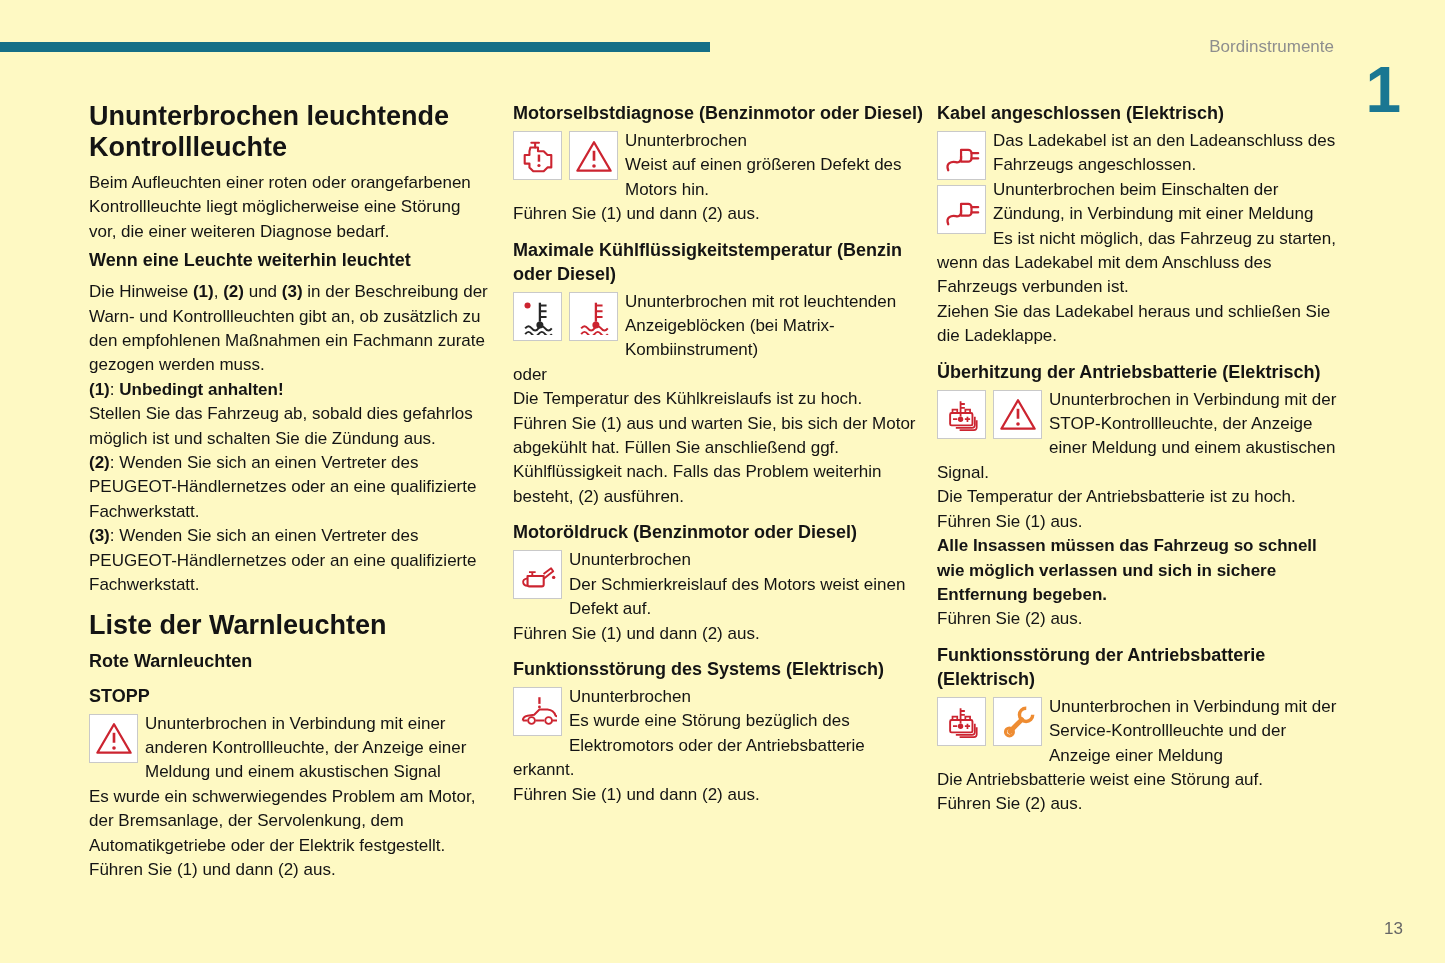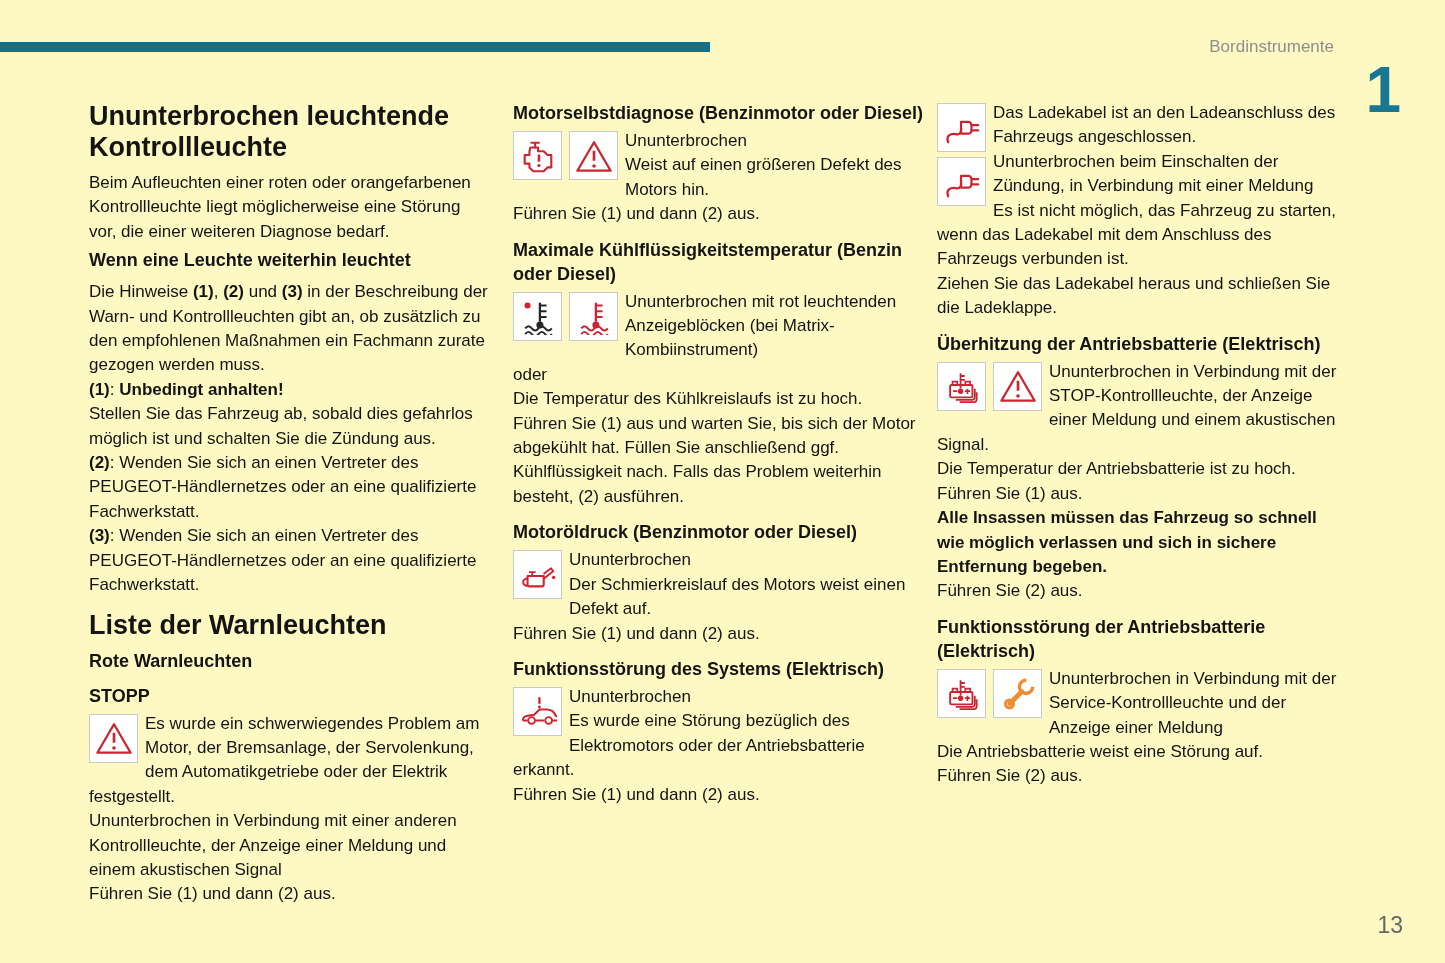--- a/index.html
+++ b/index.html
@@ -2,21 +2,21 @@
 <html style="--accent_bar: #156F87; --accent_number: #1A7792; --icon_red: #CC2430; --icon_orange: #EE8C32;"><head>
 <meta charset="utf-8">
 <style>
   html,body{margin:0;padding:0;background:#e8e8e8;}
   .page{position:relative;width:1445px;height:963px;background:#fef9c3;overflow:hidden;
         font-family:"Liberation Sans","DejaVu Sans",sans-serif;color:#141414;}
   .top-bar{position:absolute;left:0;top:42px;width:710px;height:10px;background:var(--accent_bar,#156F87);}
   .header-label{position:absolute;top:37px;right:111px;font-size:17px;color:#8E8E8E;}
   .chapter-num{position:absolute;top:58px;right:44px;font-size:64px;font-weight:bold;line-height:1;
                color:var(--accent_number,#1A7792);}
-  .page-num{position:absolute;bottom:24px;right:42px;font-size:23px;color:#666;}
+  .page-num{position:absolute;bottom:24px;right:42px;font-size:17px;color:#666;}
   .col{position:absolute;top:85px;}
   .col1{left:89px;width:400px;}
   .col2{left:513px;width:412px;}
   .col3{left:937px;width:400px;}
   h1{font-size:27px;line-height:31px;margin:0 0 8px;font-weight:bold;}
   h1.h1b{margin-top:12px;}
   h2.sub{font-size:18px;line-height:24px;margin:4px 0 8px;font-weight:bold;clear:both;}
   h3.sec{font-size:18px;line-height:24px;margin:11px 0 4px;font-weight:bold;clear:both;}
   .col > :first-child{margin-top:16px;}
   p{font-size:17px;line-height:24.4px;margin:0;}
@@ -106,22 +106,22 @@
     <p><b>(3)</b><span>: Wenden Sie sich an einen Vertreter des PEUGEOT-Händlernetzes oder an eine qualifizierte Fachwerkstatt.</span></p>
     <h1 class="h1b">Liste der Warnleuchten</h1>
     <h2 class="sub">Rote Warnleuchten</h2>
     <section>
       <h3 class="sec">STOPP</h3>
       <span class="iconbox red">
           <svg viewBox="0 0 40 40">
             <use href="#ic-warning"></use>
           </svg>
         </span>
+      <p>Ununterbrochen in Verbindung mit einer anderen Kontrollleuchte, der Anzeige einer Meldung und einem akustischen Signal</p>
       <p>Es wurde ein schwerwiegendes Problem am Motor, der Bremsanlage, der Servolenkung, dem Automatikgetriebe oder der Elektrik festgestellt.</p>
-      <p>Ununterbrochen in Verbindung mit einer anderen Kontrollleuchte, der Anzeige einer Meldung und einem akustischen Signal</p>
       <p>Führen Sie (1) und dann (2) aus.</p>
     </section>
   </div>
 
   <div class="col col2">
     <section>
       <h3 class="sec">Motorselbstdiagnose (Benzinmotor oder Diesel)</h3>
       <span class="iconbox red">
           <svg viewBox="0 0 40 40">
             <use href="#ic-engine"></use>
@@ -173,20 +173,21 @@
           </svg>
         </span>
       <p>Ununterbrochen</p>
       <p>Es wurde eine Störung bezüglich des Elektromotors oder der Antriebsbatterie erkannt.</p>
       <p>Führen Sie (1) und dann (2) aus.</p>
     </section>
   </div>
 
   <div class="col col3">
     <section>
+      <h3 class="sec">Kabel angeschlossen (Elektrisch)</h3>
       <span class="iconbox red">
           <svg viewBox="0 0 40 40">
             <use href="#ic-plug"></use>
           </svg>
         </span>
       <p>Das Ladekabel ist an den Ladeanschluss des Fahrzeugs angeschlossen.</p>
       <span class="iconbox red clear">
           <svg viewBox="0 0 40 40">
             <use href="#ic-plug"></use>
           </svg>

